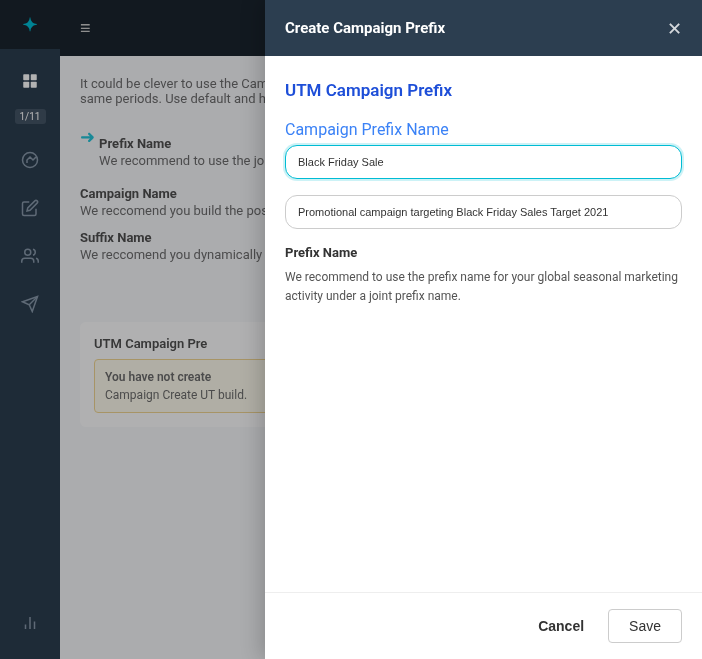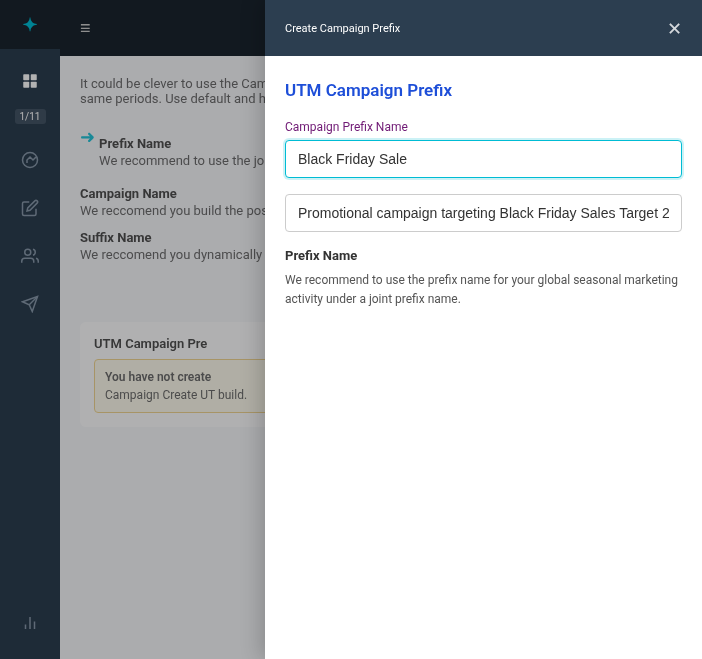--- a/index.html
+++ b/index.html
@@ -142,22 +142,22 @@
       color: white;
       padding: 0 20px;
       height: 56px;
       display: flex;
       align-items: center;
       justify-content: space-between;
       flex-shrink: 0;
     }
 
     .modal-header-title {
-      font-size: 11px;
-      font-weight: 400;
+      font-size: 15px;
+      font-weight: 700;
     }
 
     .modal-close {
       color: white;
       font-size: 18px;
       cursor: pointer;
       opacity: 0.8;
     }
 
     .modal-body {
@@ -167,32 +167,32 @@
     }
 
     .modal-section-title {
       font-size: 17px;
       font-weight: 600;
       color: #1d4ed8;
       margin-bottom: 20px;
     }
 
     .field-label {
-      font-size: 12px;
-      color: #701a75;
+      font-size: 16px;
+      color: #3b82f6;
       margin-bottom: 6px;
       display: block;
     }
 
     .field-input {
       width: 100%;
       border: 1.5px solid #ccc;
-      border-radius: 4px;
+      border-radius: 12px;
       padding: 10px 12px;
-      font-size: 14px;
+      font-size: 11px;
       color: #333;
       outline: none;
       margin-bottom: 16px;
     }
 
     .field-input.focused {
       border-color: #00bcd4;
       box-shadow: 0 0 0 2px rgba(0,188,212,0.2);
     }
 
@@ -378,14 +378,18 @@
       
       <input type="text" class="field-input" value="Promotional campaign targeting Black Friday Sales Target 2021" style="">
 
       
       <div class="info-box">
         <div class="info-box-title">Prefix Name</div>
         <p class="info-box-text">We recommend to use the prefix name for your global seasonal marketing activity under a joint prefix name.</p>
       </div>
     </div>
 
+    <div class="modal-footer">
+      <button class="btn-cancel">Cancel</button>
+      <button class="btn-save">Save</button>
+    </div>
   </div>
 </div>
 
 </body></html>

